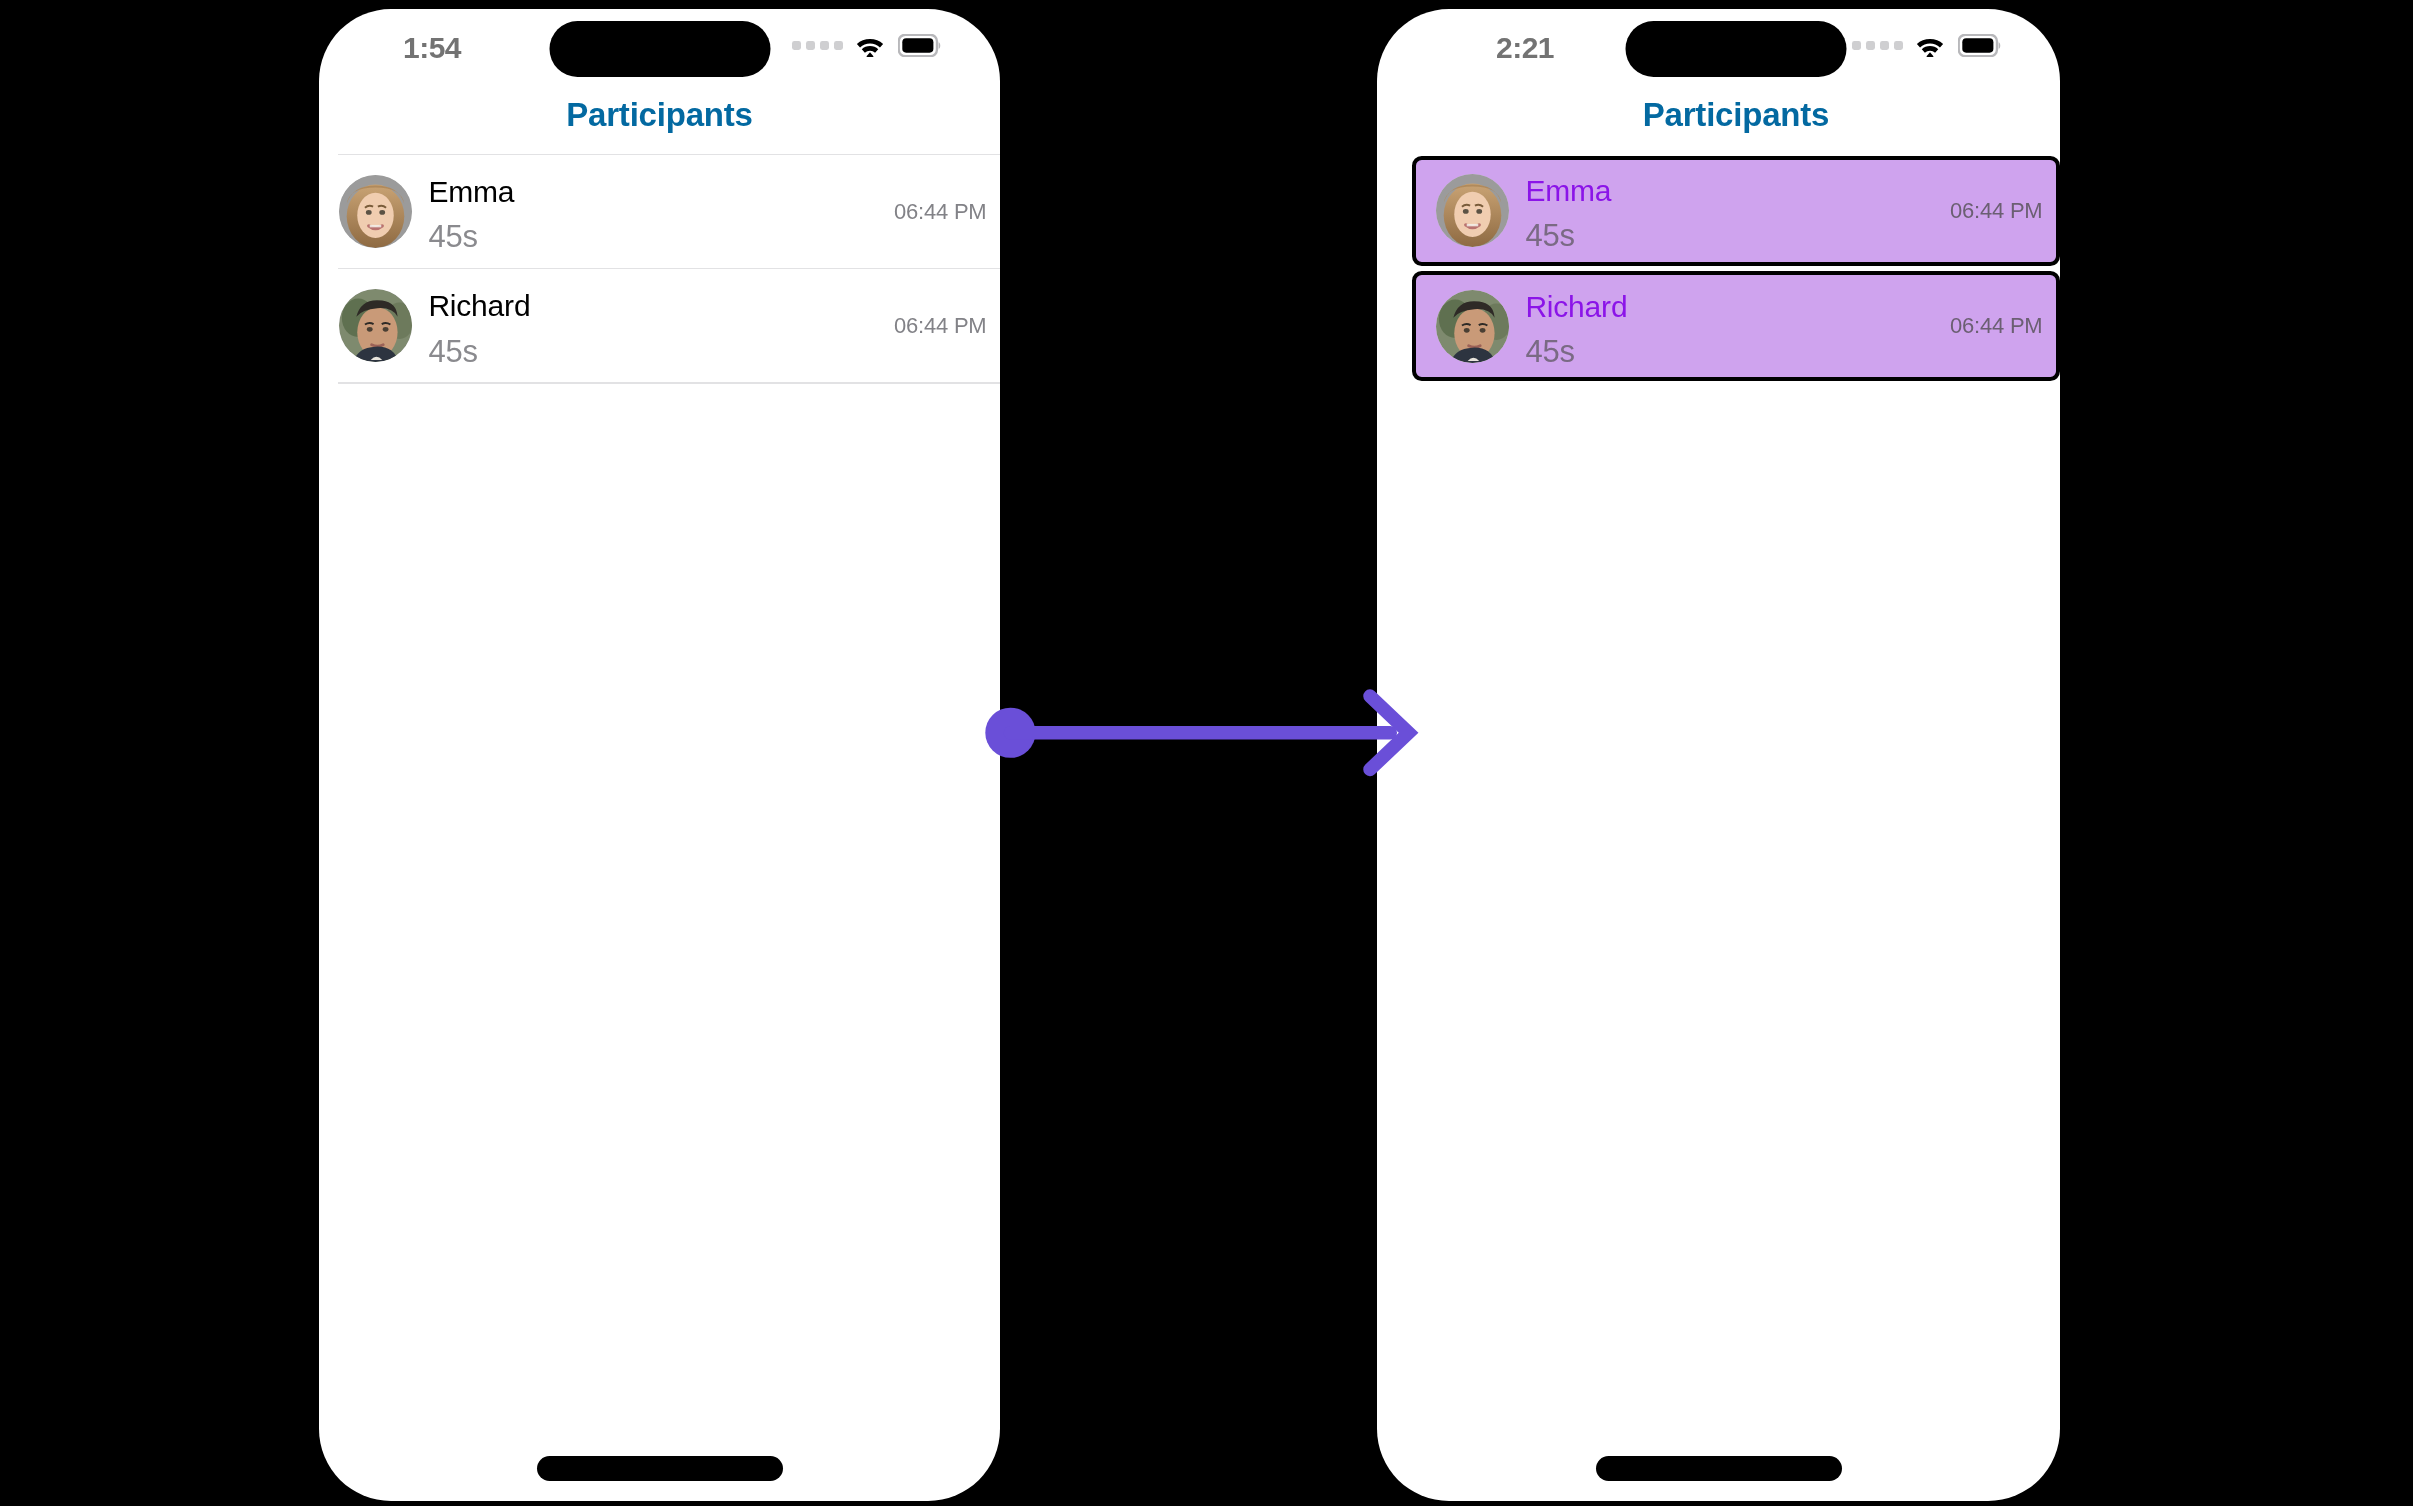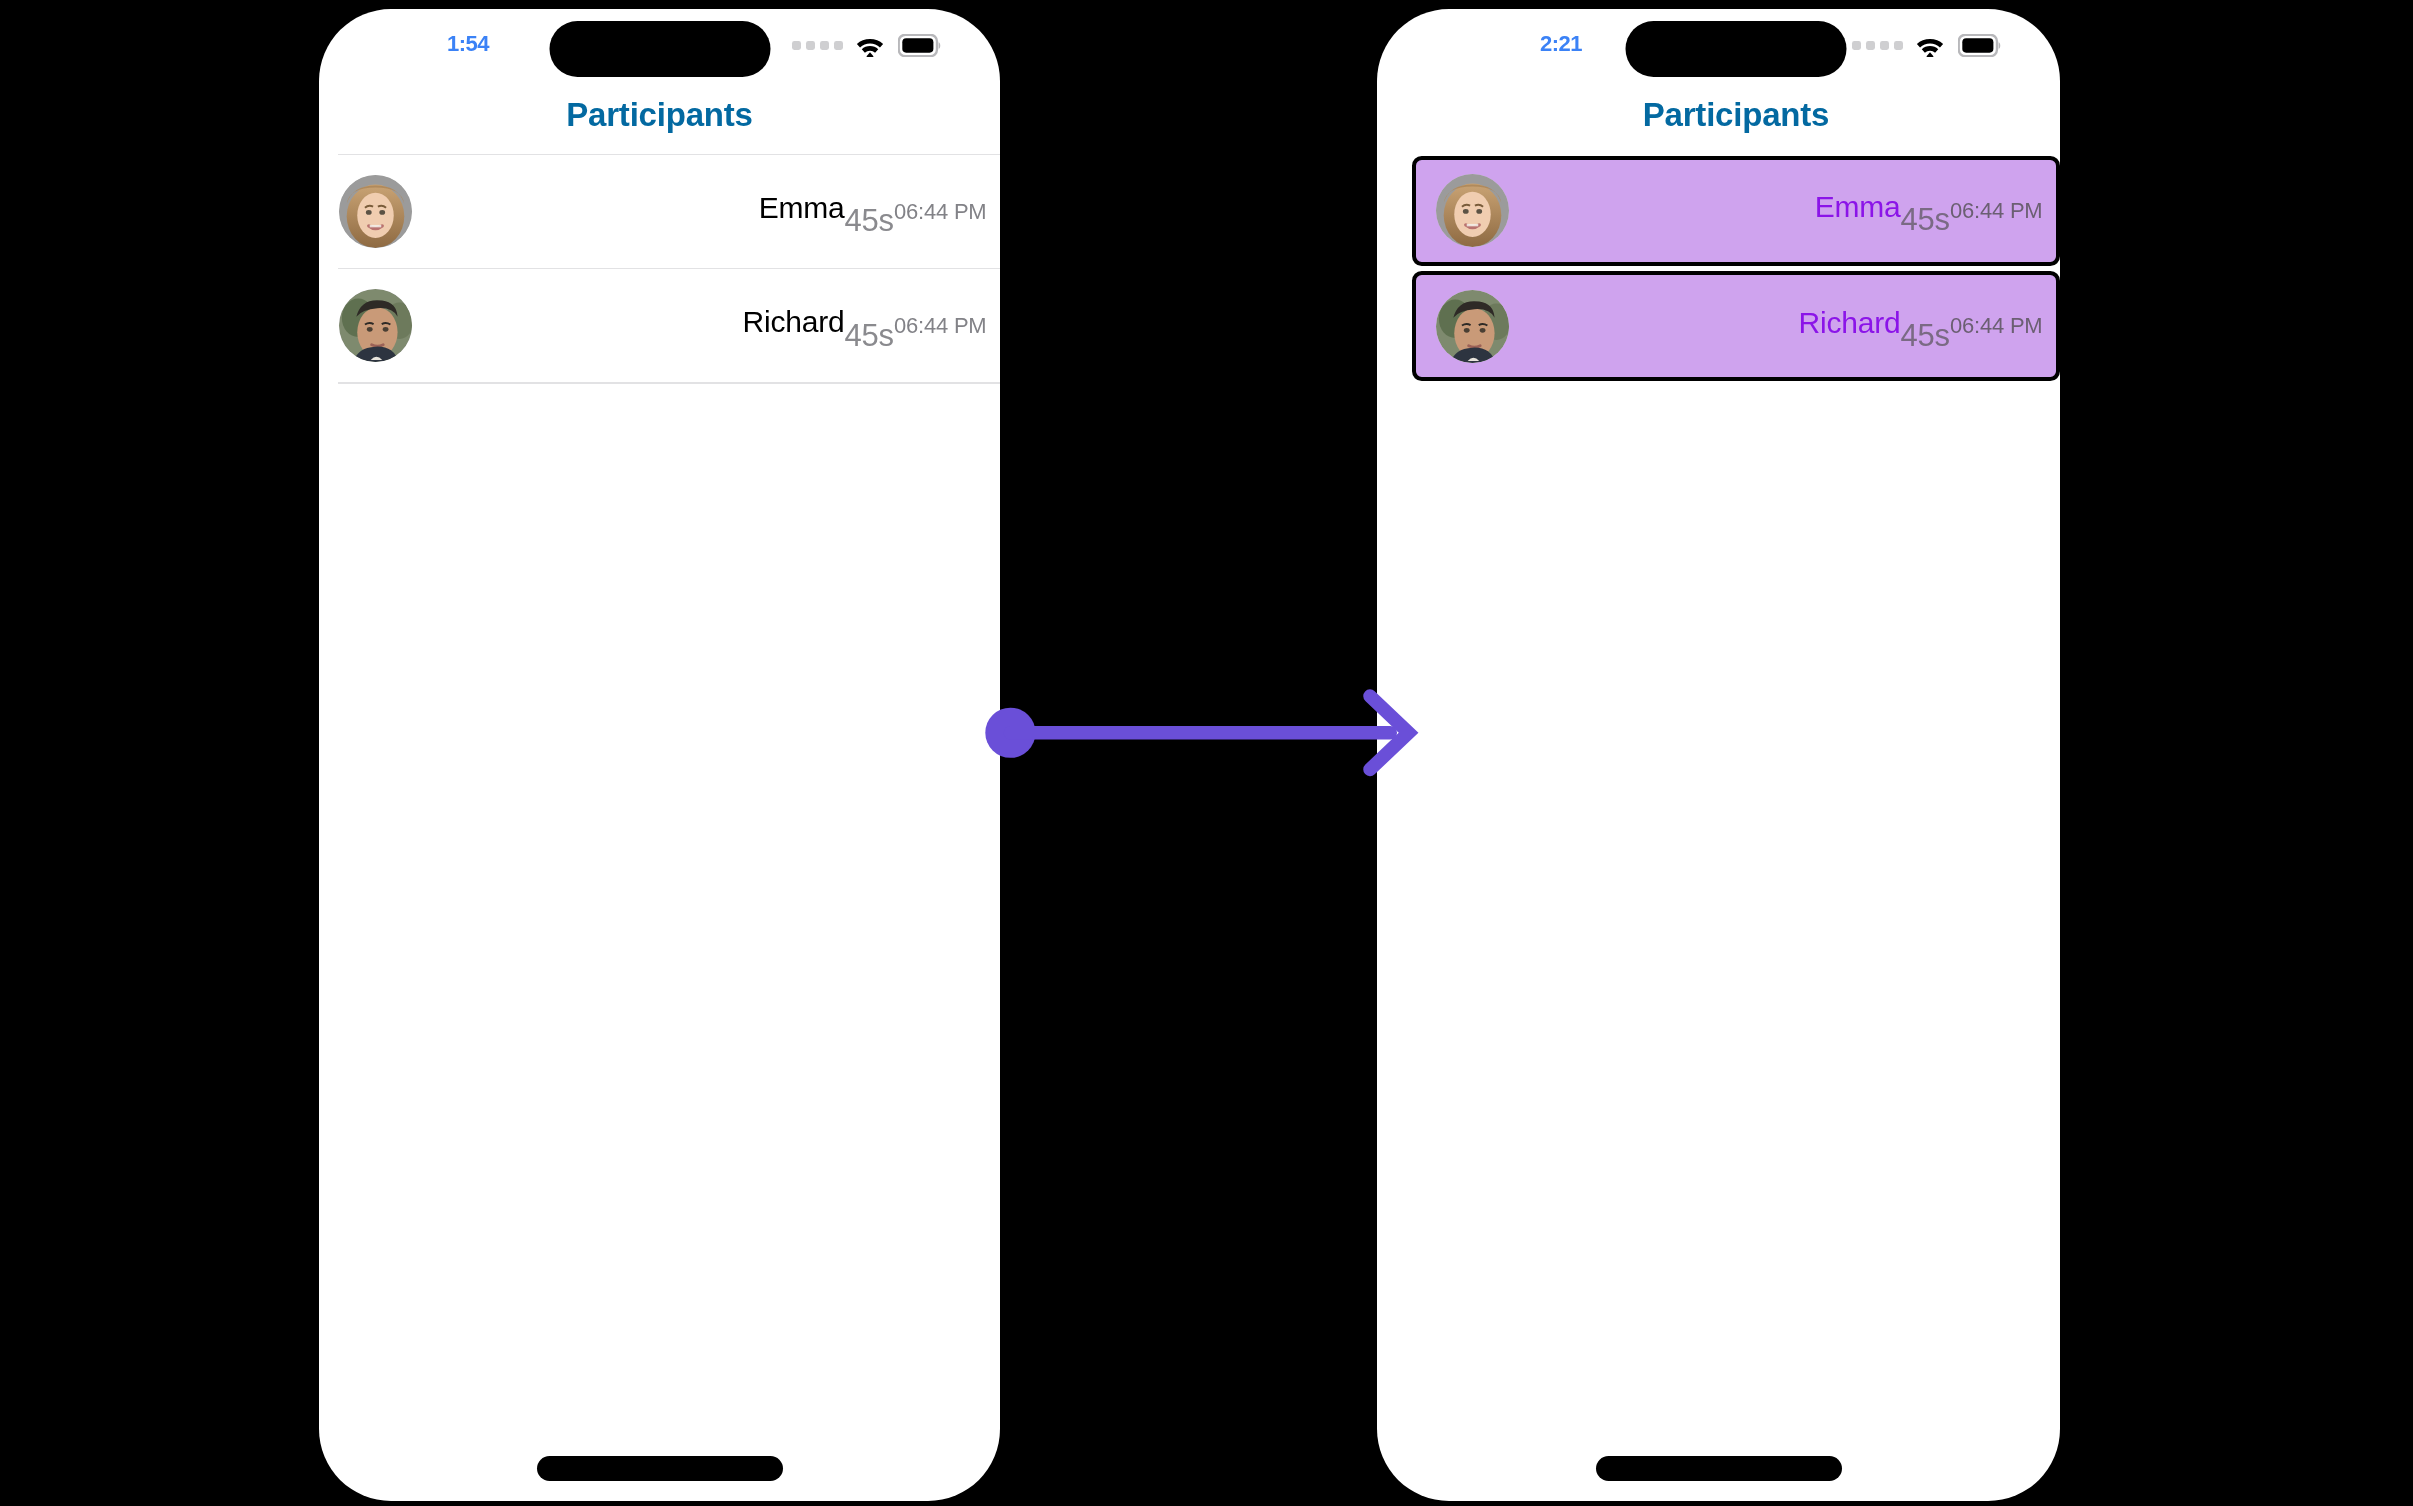--- a/index.html
+++ b/index.html
@@ -24,25 +24,24 @@
 
   
   .statusbar {
     position: relative;
     height: 73px;
     width: 100%;
   }
   .status-time {
     position: absolute;
     left: 84px; top: 22px;
-    font-size: 22px;
+    font-size: 30px;
     font-weight: bold;
-    color: #3b82f6;
+    color: #737373;
     letter-spacing: -0.5px;
-    margin-left: 44px;
   }
   .island {
     position: absolute;
     top: 12.6px;
     left: 50%;
     transform: translateX(-50%);
     width: 221px; height: 56px;
     background: #000000;
     border-radius: 28px;
   }
@@ -97,21 +96,21 @@
     width: 73px; height: 73px;
     border-radius: 50%;
     overflow: hidden;
     flex: 0 0 73px;
     background: #b9b9b9;
   }
   .avatar svg { display: block; width: 73px; height: 73px; }
   .row-text {
     margin-left: 16.4px;
     display: flex;
-    flex-direction: row;
+    flex-direction: column;
     justify-content: flex-end;
     flex: 1 1 auto;
     margin-top: 8px;
   }
   .row-name {
     font-size: 30px;
     color: #000000;
     line-height: 1.05;
     letter-spacing: -0.2px;
   }

